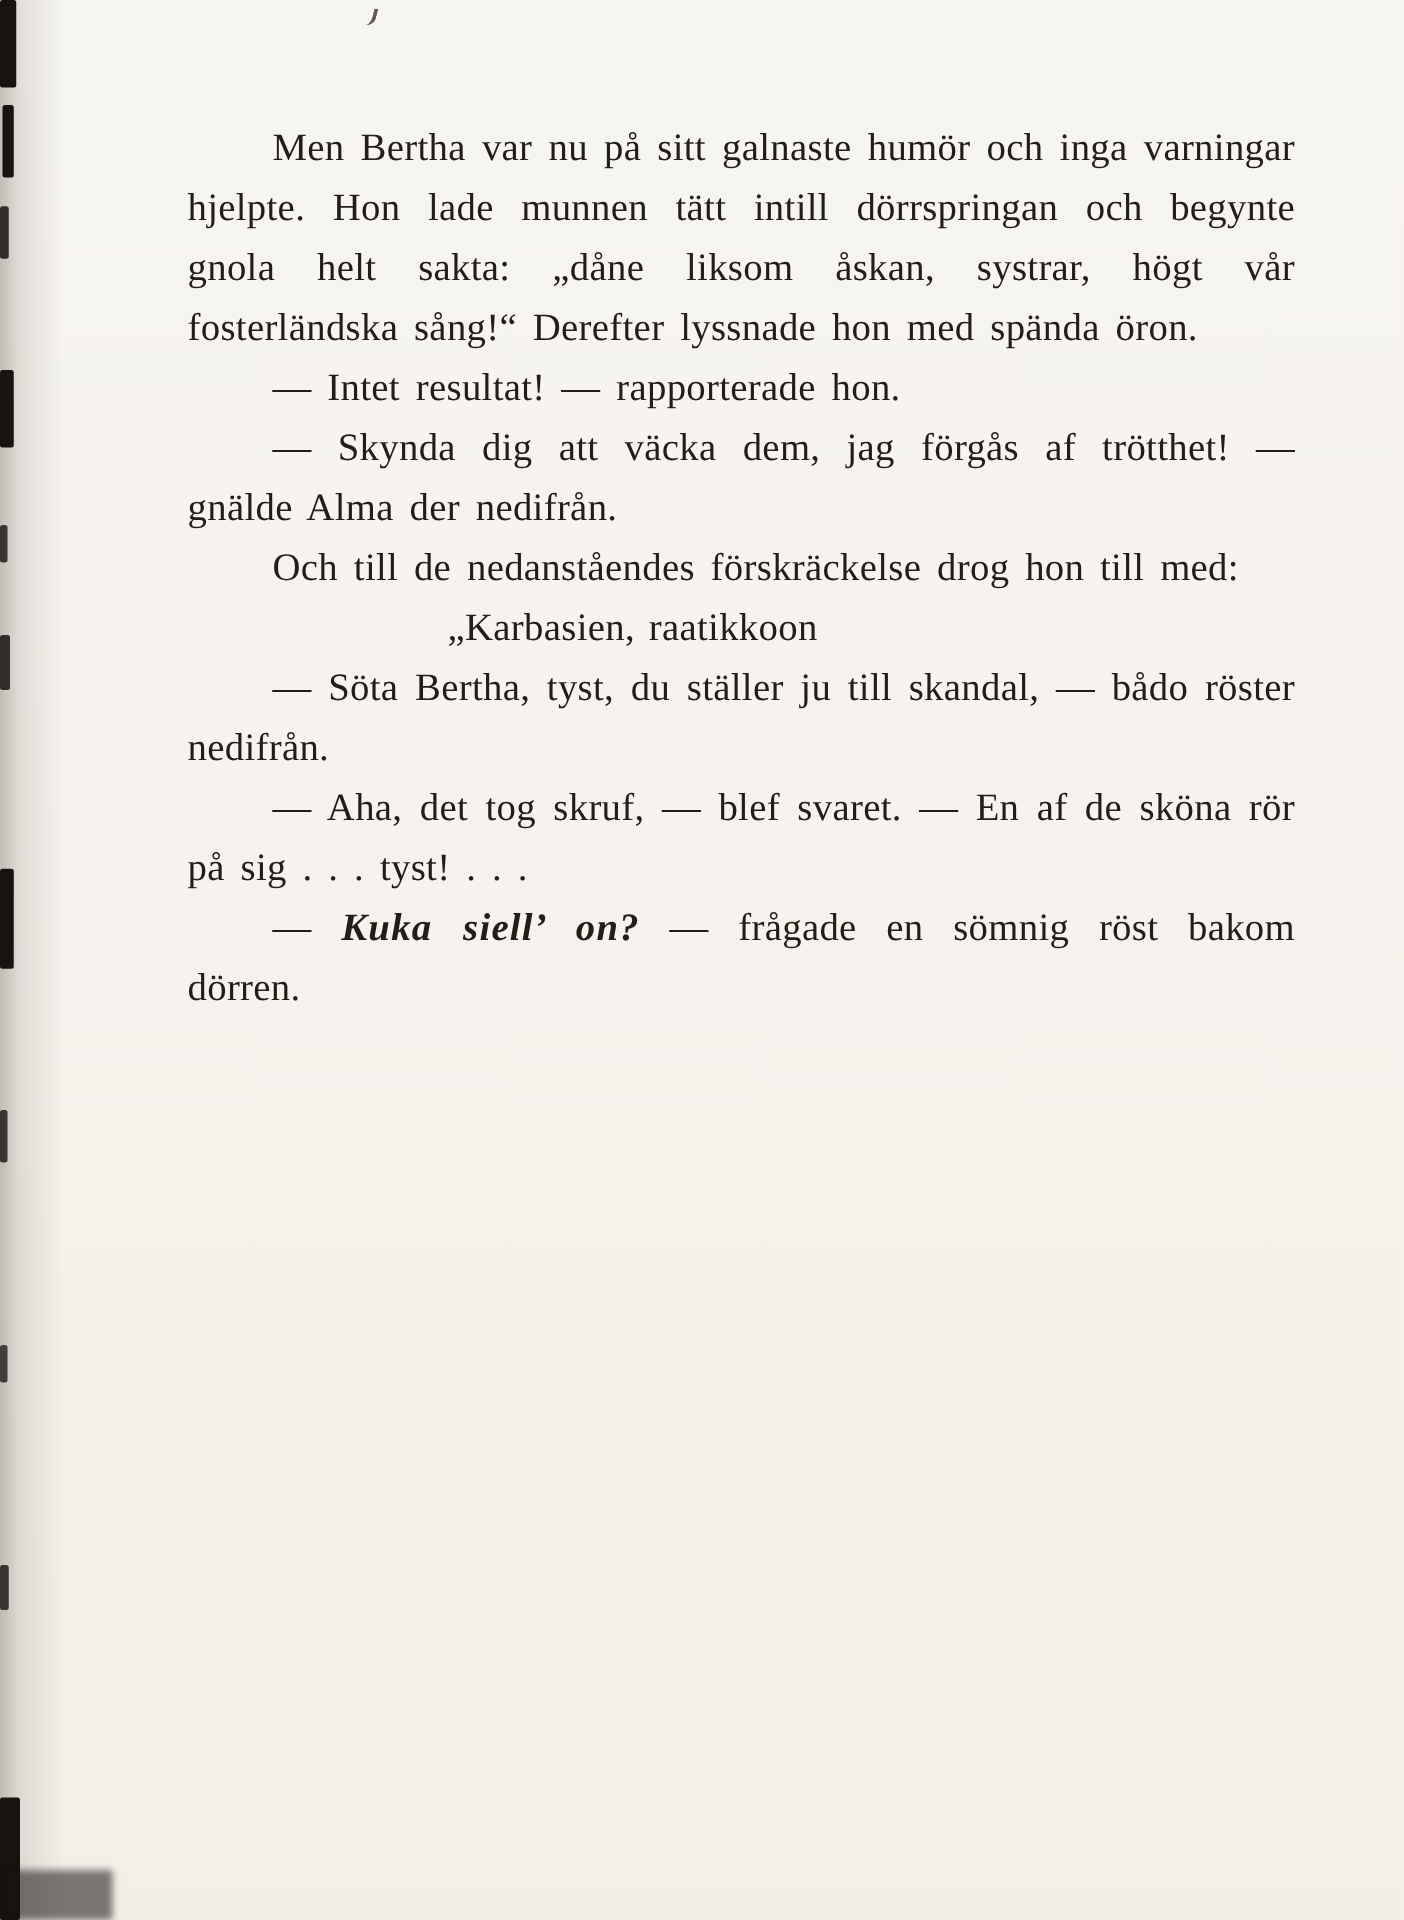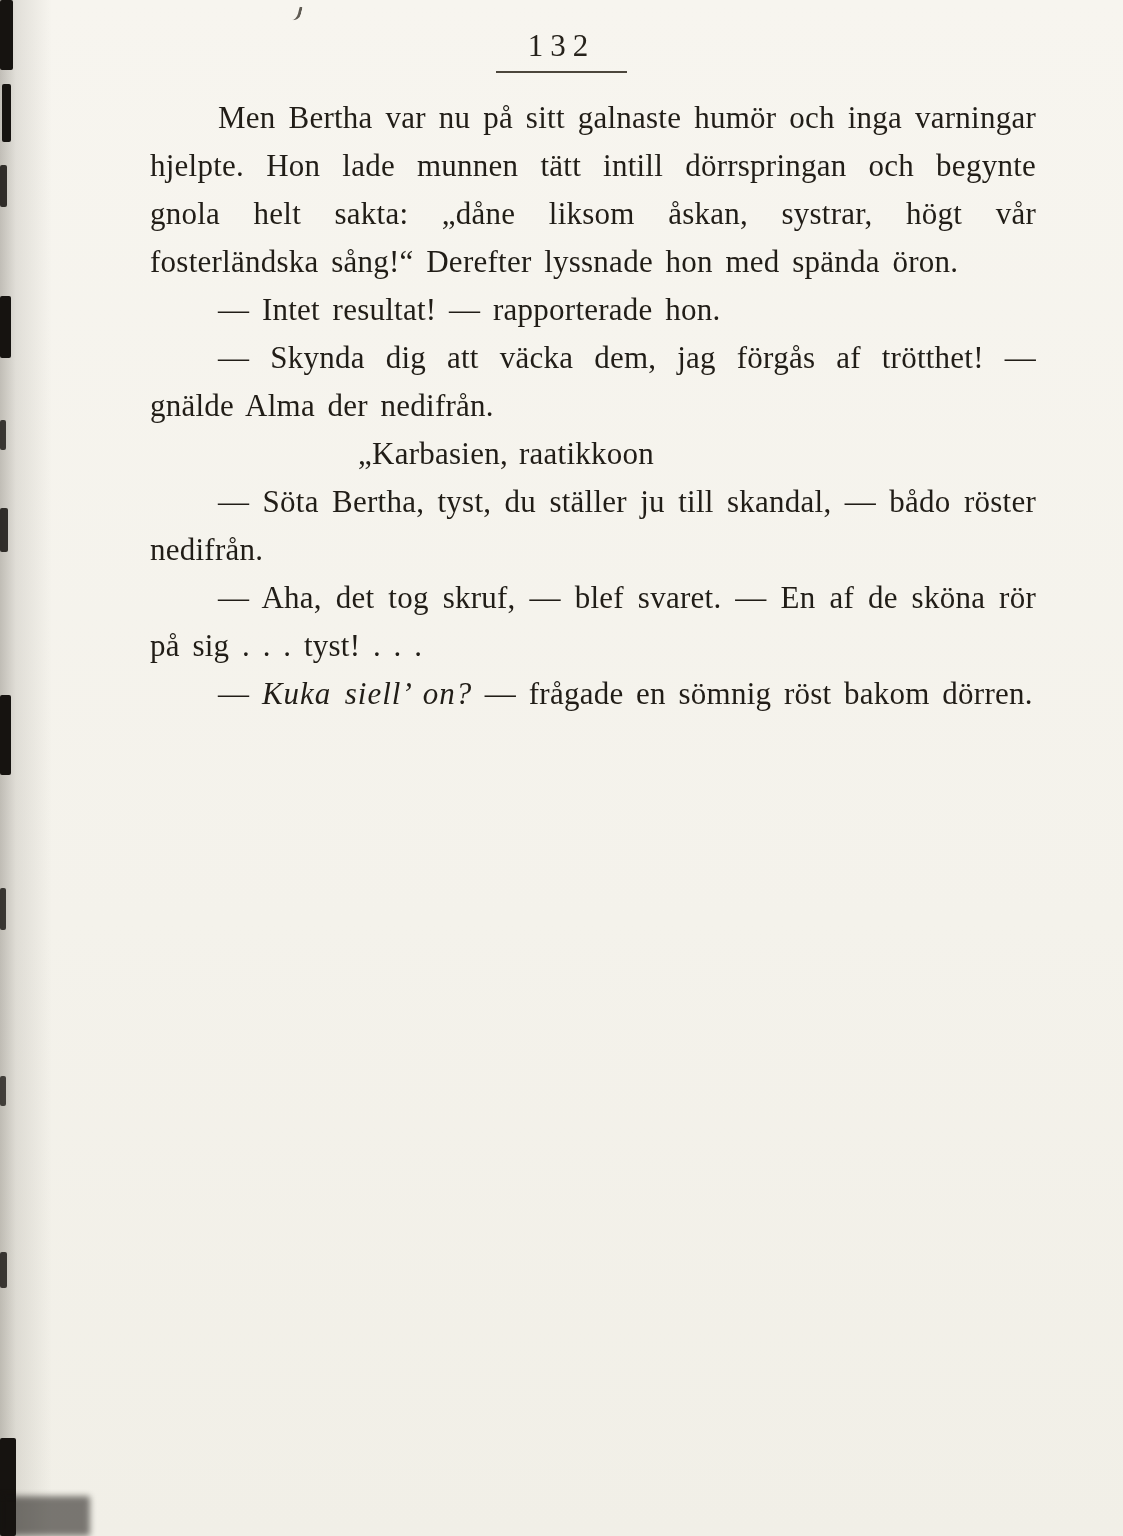--- a/index.html
+++ b/index.html
@@ -56,48 +56,46 @@
     word-spacing: 0.15em;
     letter-spacing: 0.25px;
   }
   .text p { text-indent: 68px; }
   .text p.verse {
     text-indent: 0;
     text-align: left;
     margin-left: 208px;
     word-spacing: 0.1em;
   }
-  .phrase { font-style: italic; font-weight: normal; letter-spacing: 1px; }
+  .phrase { font-style: italic; font-weight: bold; letter-spacing: 1px; }
 </style>
 </head>
 <body>
 
 <div class="page">
 
   <div class="mark m1"></div>
   <div class="mark m2"></div>
   <div class="mark m3"></div>
   <div class="mark m4"></div>
   <div class="mark m5"></div>
   <div class="mark m6"></div>
   <div class="mark m7"></div>
   <div class="mark m8"></div>
   <div class="mark m9"></div>
   <div class="mark m10"></div>
   <div class="mark m11"></div>
   <div class="mark m12"></div>
   <div class="squiggle"></div>
 
-  <header class="page-head">
-    <span class="page-number">132</span>
-  </header>
 
   <main class="text">
     <p>Men Bertha var nu på sitt galnaste humör och inga varningar hjelpte. Hon lade munnen tätt intill dörrspringan och begynte gnola helt sakta: „dåne liksom åskan, systrar, högt vår fosterländska sång!“ Derefter lyssnade hon med spända öron.</p>
     <p>— Intet resultat! — rapporterade hon.</p>
     <p>— Skynda dig att väcka dem, jag förgås af trötthet! — gnälde Alma der nedifrån.</p>
+    <p>Och till de nedanståendes förskräckelse drog hon till med:</p>
     <p class="verse">„Karbasien, raatikkoon</p>
     <p>— Söta Bertha, tyst, du ställer ju till skandal, — bådo röster nedifrån.</p>
     <p>— Aha, det tog skruf, — blef svaret. — En af de sköna rör på sig . . . tyst! . . .</p>
     <p><span>— </span><em class="phrase">Kuka siell’ on?</em><span> — frågade en sömnig röst bakom dörren.</span></p>
   </main>
 
 </div>
 
 </body></html>

